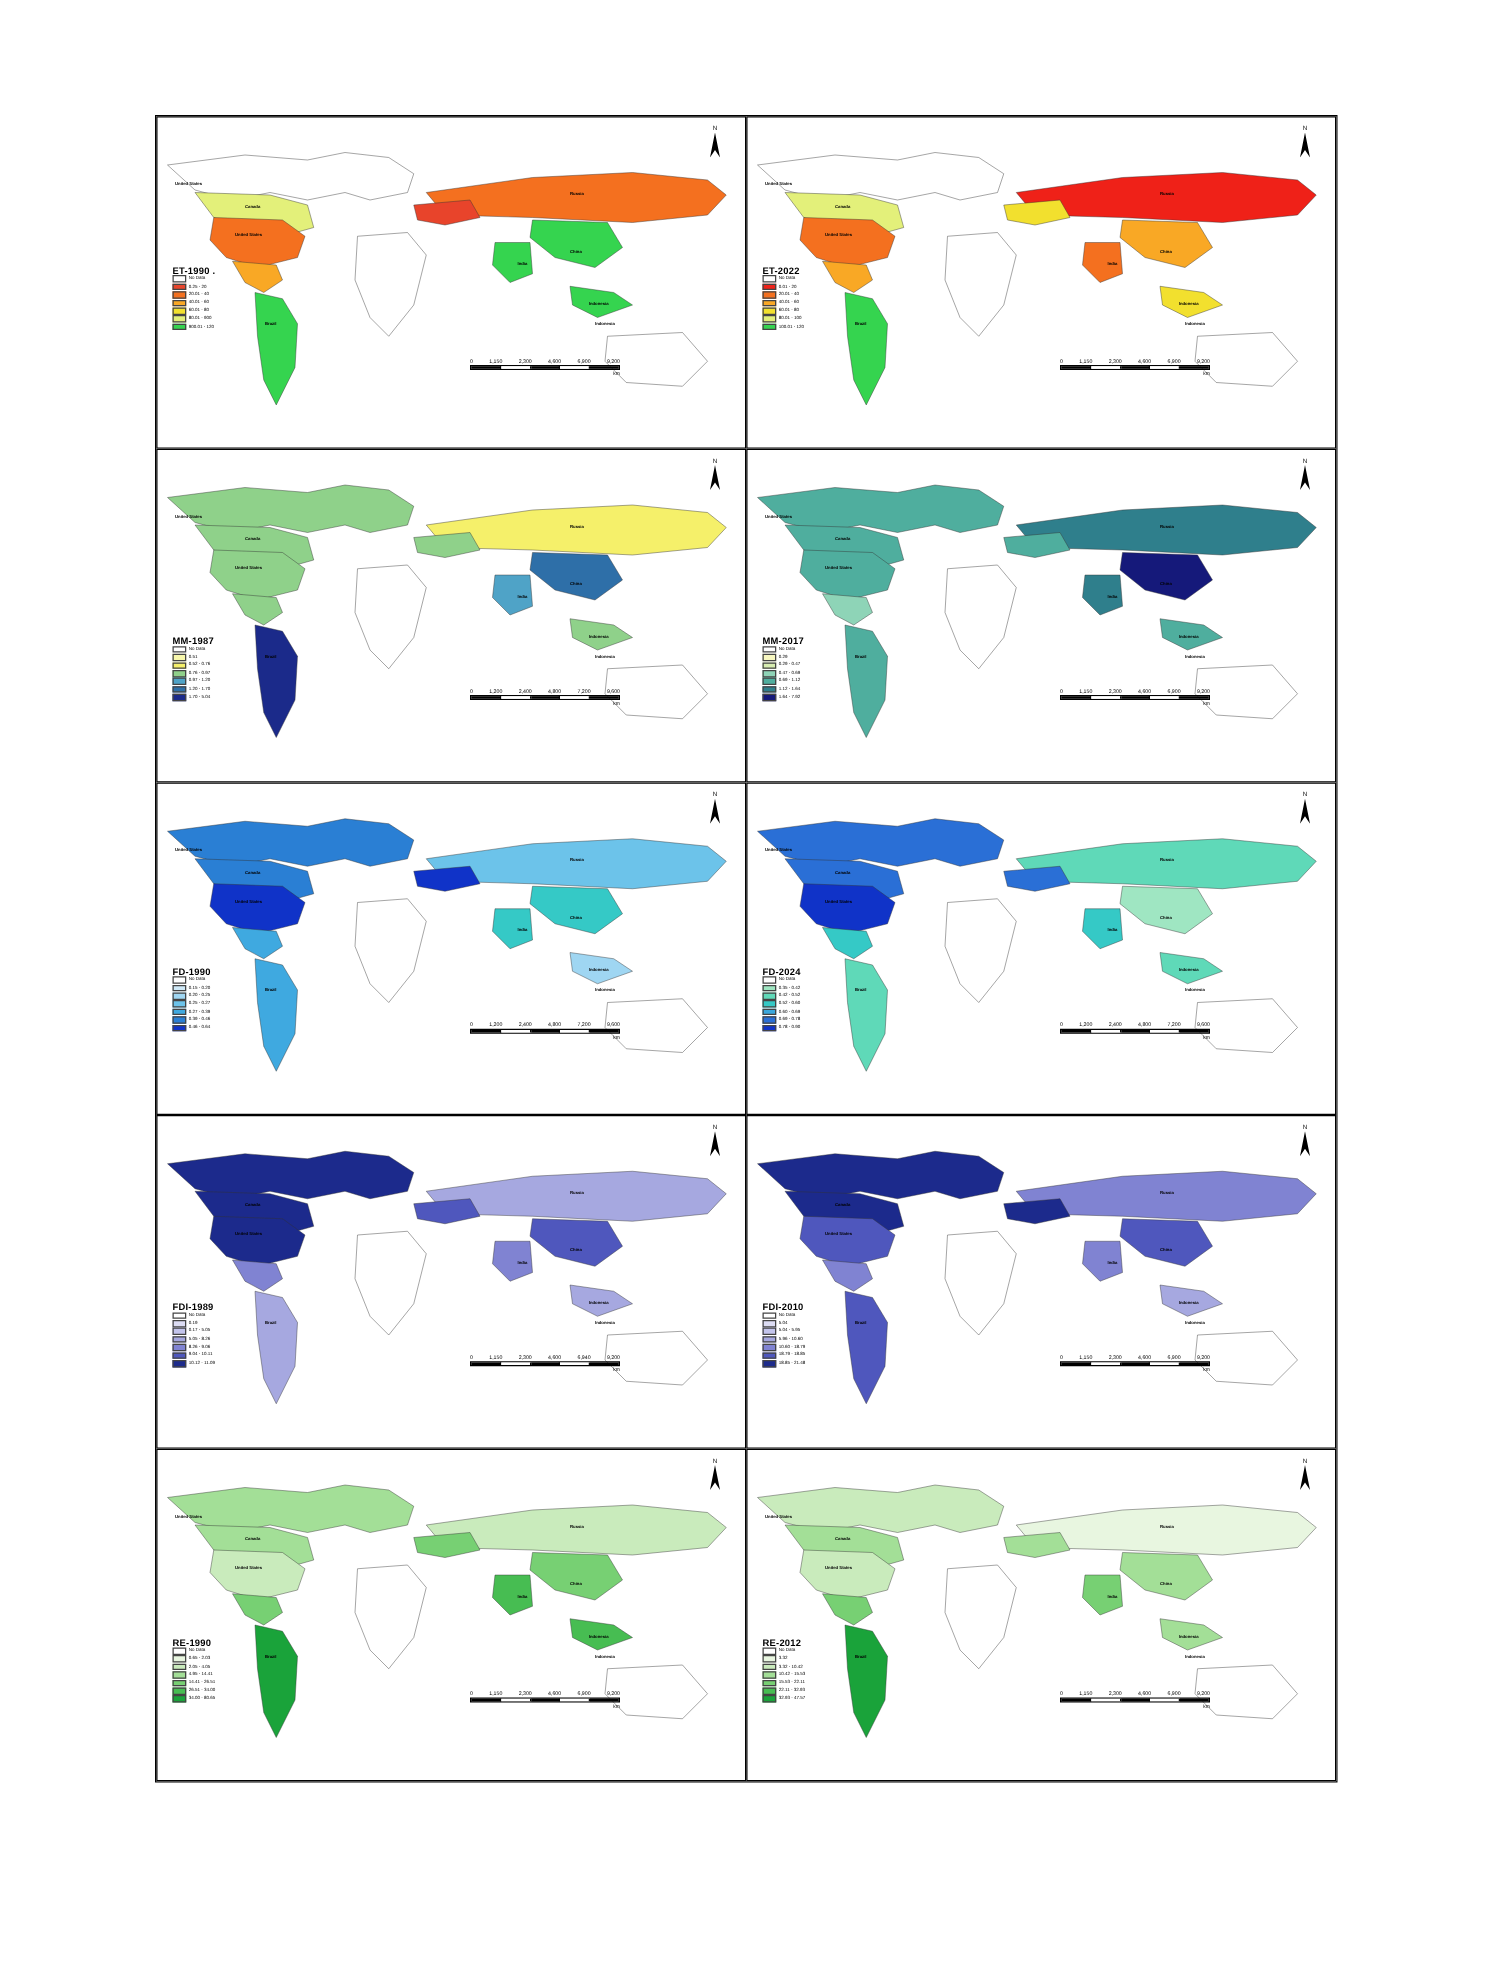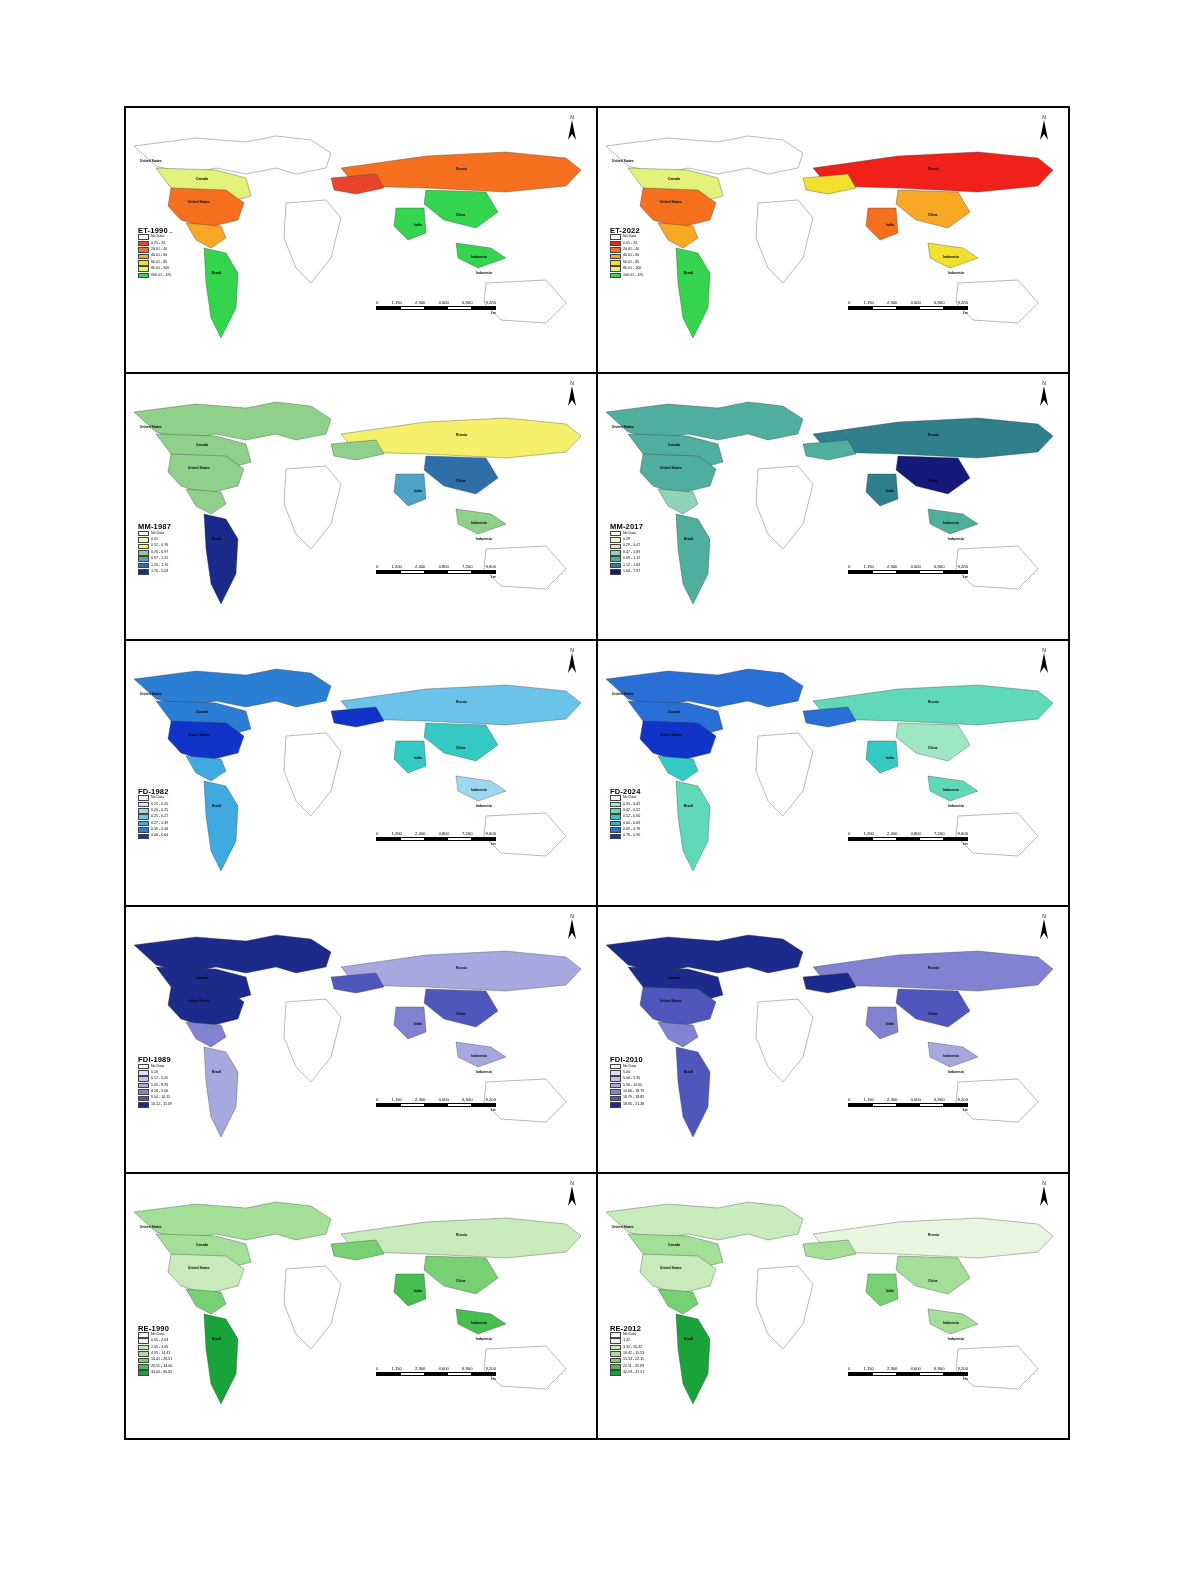--- a/index.html
+++ b/index.html
@@ -1,18 +1,18 @@
 <!DOCTYPE html>
 <html><head>
 <meta charset="utf-8">
 <style>
   html,body{margin:0;padding:0;background:#ffffff;}
   body{width:1192px;height:1588px;font-family:"Liberation Sans",sans-serif;color:#000;}
   .page{position:relative;width:1192px;height:1588px;}
-  .grid{position:absolute;left:124px;top:106px;width:944px;height:1332px;border:1px solid #000;
+  .grid{position:absolute;left:124px;top:92px;width:944px;height:1332px;border:1px solid #000;
         display:grid;grid-template-columns:1fr 1fr;grid-template-rows:repeat(5,1fr);}
   .cell{position:relative;border:1px solid #000;box-sizing:border-box;overflow:hidden;background:#fff;}
   .mapwrap{position:absolute;inset:0;}
   .maptitle{position:absolute;left:12px;font-size:7.5px;font-weight:bold;letter-spacing:.2px;}
   
   .legend{position:absolute;font-size:3.6px;line-height:1.05;}
   .lrow{display:flex;align-items:center;gap:2px;height:6.4px;}
   .lsw{width:11px;height:5.6px;border:0.4px solid #444;box-sizing:border-box;}
   .llab{font-size:3.6px;white-space:nowrap;}
   
@@ -406,21 +406,21 @@
             <text x="62" y="95">United States</text>
             <text x="86" y="166">Brazil</text>
             <text x="330" y="62">Russia</text>
             <text x="330" y="108">China</text>
             <text x="288" y="118">India</text>
             <text x="345" y="150">Indonesia</text>
             <text x="350" y="166">Indonesia</text>
           </g>
         </svg>
       </div>
-      <div class="maptitle" style="top:146px">FD-1982</div>
+      <div class="maptitle" style="top:146px">FD-1990</div>
       <div class="legend" style="left:12px;top:154px">
         <div class="lrow">
             <span class="lsw" style="background:#ffffff"></span>
             <span class="llab">No Data</span>
           </div>
         <div class="lrow">
             <span class="lsw" style="background:#cfe9f7"></span>
             <span class="llab">0.15 - 0.20</span>
           </div>
         <div class="lrow">

